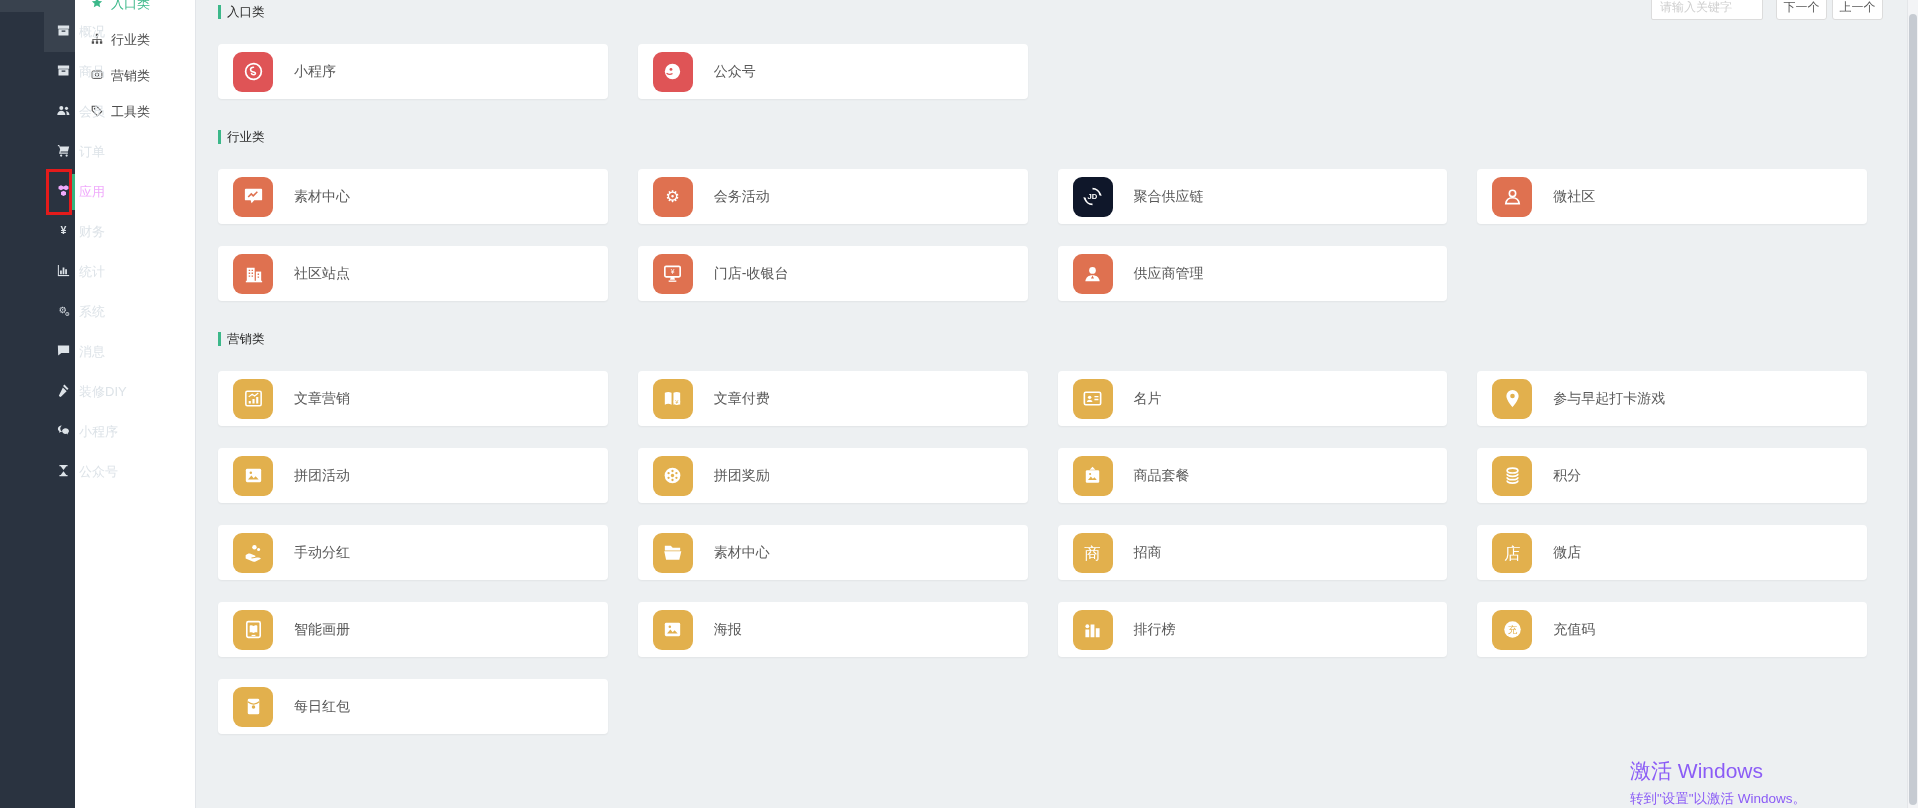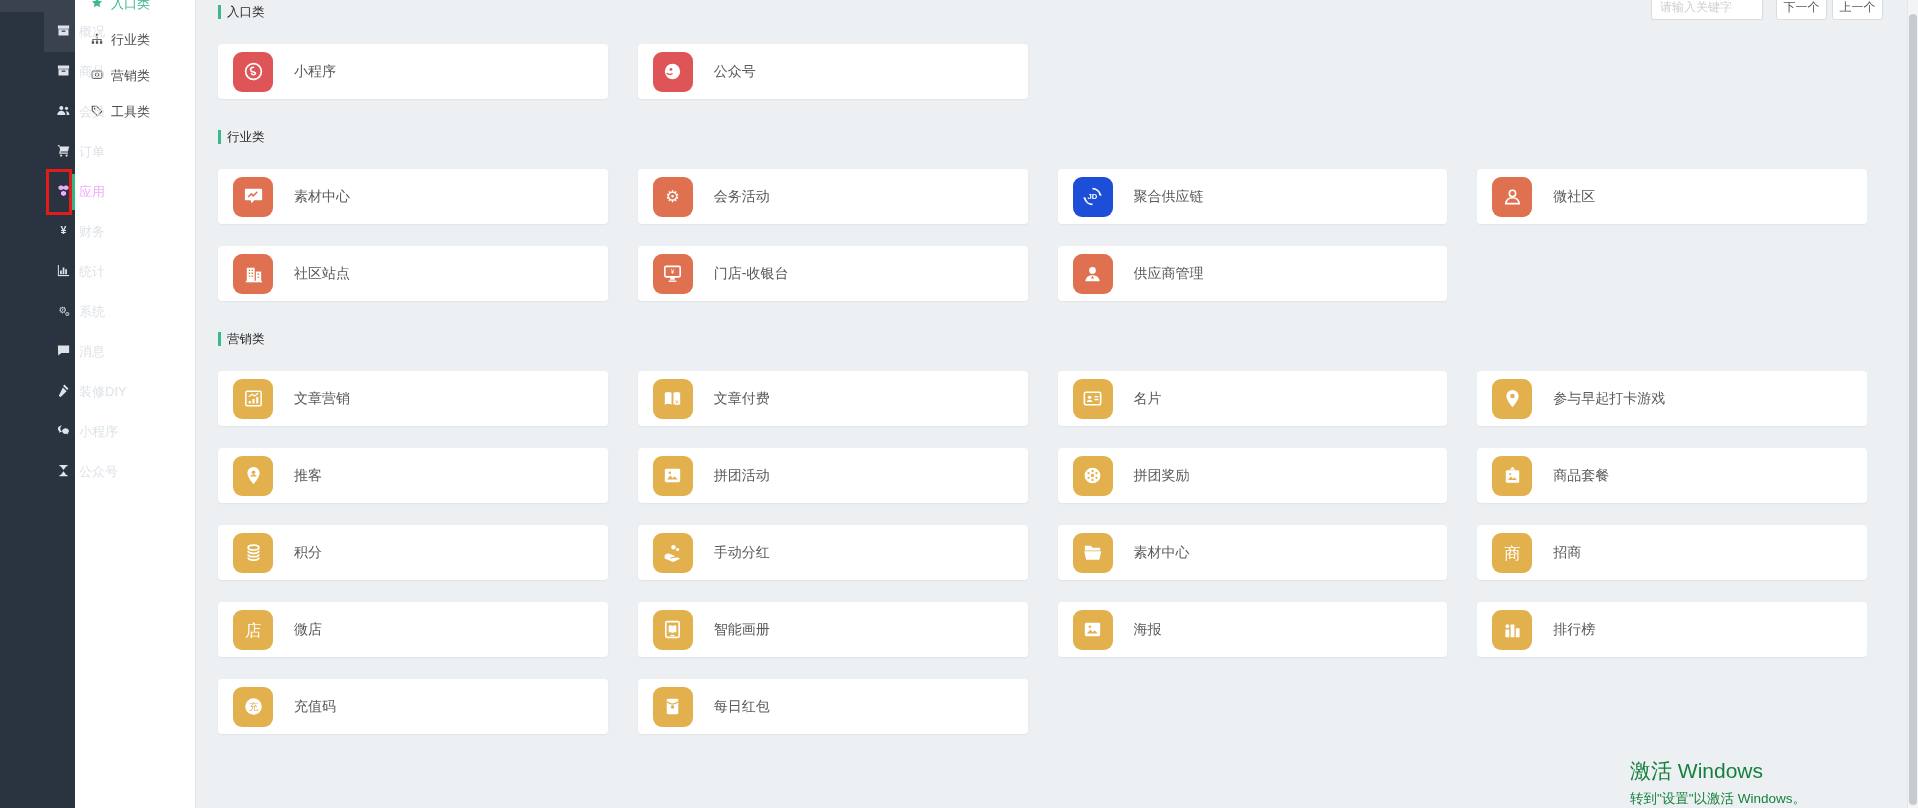--- a/index.html
+++ b/index.html
@@ -47,21 +47,21 @@
   .card{position:relative;height:55px;background:#fff;border-radius:4px;display:flex;
     align-items:center;padding-left:15px;box-shadow:0 1px 2px rgba(0,0,0,.05);cursor:pointer;}
   .tile{width:40px;height:40px;border-radius:9px;display:flex;align-items:center;
     justify-content:center;color:#fff;flex:0 0 40px;}
   .tile svg{width:23px;height:23px;}
   .card .lbl{margin-left:21px;font-size:14px;color:#595959;}
   .card-annot{position:absolute;left:6px;top:-6px;width:192px;height:64px;
     border:3px solid #e41b1b;pointer-events:none;z-index:3;}
 
   
-  .watermark{position:absolute;left:1434px;top:757px;color:#15803d;pointer-events:none;}
+  .watermark{position:absolute;left:1434px;top:757px;color:#8b5cf6;pointer-events:none;}
   .wm1{font-size:21px;}
   .wm2{font-size:13.5px;margin-top:5px;}
 
   
   .scrollbar{position:absolute;right:0;top:0;bottom:0;width:10px;background:#f3f4f6;
     border-left:1px solid #e4e6e9;z-index:6;}
   .scrollbar .thumb{position:absolute;left:1px;right:1px;top:14px;bottom:3px;
     background:#c6cbd2;border-radius:4px;}
 </style>
 </head>
@@ -249,21 +249,21 @@
             </div>
             <div class="card">
               <span class="tile" style="background: rgb(223, 113, 80); --tc: #df7150;">
                 <svg viewBox="0 0 24 24" fill="currentColor">
                   <text x="12" y="18" font-size="17" text-anchor="middle" fill="currentColor">⚙</text>
                 </svg>
               </span>
               <span class="lbl">会务活动</span>
             </div>
             <div class="card">
-              <span class="tile" style="background: #1d4ed8; --tc: #df7150;">
+              <span class="tile" style="background: #0f172a; --tc: #df7150;">
                 <svg viewBox="0 0 24 24" fill="currentColor">
                   <path d="M12 3.8a8.2 8.2 0 018 6.4" fill="none" stroke="currentColor" stroke-width="1.7"></path>
                   <path d="M12 20.2a8.2 8.2 0 01-8-6.4" fill="none" stroke="currentColor" stroke-width="1.7"></path>
                   <path d="M20.8 8.6l.6 3-2.8-1.2z"></path>
                   <path d="M3.2 15.4l-.6-3 2.8 1.2z"></path>
                   <text x="12" y="14.8" font-size="8" font-weight="bold" text-anchor="middle" fill="currentColor">JD</text>
                 </svg>
               </span>
               <span class="lbl">聚合供应链</span>
             </div>
@@ -350,30 +350,20 @@
               <span class="lbl">名片</span>
             </div>
             <div class="card">
               <span class="tile" style="background: rgb(226, 176, 77); --tc: #e2b04d;">
                 <svg viewBox="0 0 24 24" fill="currentColor">
                   <path d="M12 3a6.4 6.4 0 00-6.4 6.4C5.6 13.9 12 21 12 21s6.4-7.1 6.4-11.6A6.4 6.4 0 0012 3z"></path>
                   <circle cx="12" cy="9.4" r="2.4" fill="var(--tc)"></circle>
                 </svg>
               </span>
               <span class="lbl">参与早起打卡游戏</span>
-            </div>
-            <div class="card">
-              <span class="tile" style="background: rgb(226, 176, 77); --tc: #e2b04d;">
-                <svg viewBox="0 0 24 24" fill="currentColor">
-                  <path d="M12 3a6.4 6.4 0 00-6.4 6.4C5.6 13.9 12 21 12 21s6.4-7.1 6.4-11.6A6.4 6.4 0 0012 3z"></path>
-                  <circle cx="12" cy="8.6" r="1.9" fill="var(--tc)"></circle>
-                  <path d="M8.7 13c.5-1.5 1.8-2.2 3.3-2.2s2.8.7 3.3 2.2z" fill="var(--tc)"></path>
-                </svg>
-              </span>
-              <span class="lbl">推客</span>
             </div>
             <div class="card">
               <span class="tile" style="background: rgb(226, 176, 77); --tc: #e2b04d;">
                 <svg viewBox="0 0 24 24" fill="currentColor">
                   <rect x="4" y="5" width="16" height="14" rx="1.5"></rect>
                   <path d="M6.3 16.2l3.5-4.2 2.4 2.9 2-2 3.2 3.3z" fill="var(--tc)"></path>
                   <circle cx="9.2" cy="9.2" r="1.3" fill="var(--tc)"></circle>
                 </svg>
               </span>
               <span class="lbl">拼团活动</span>

